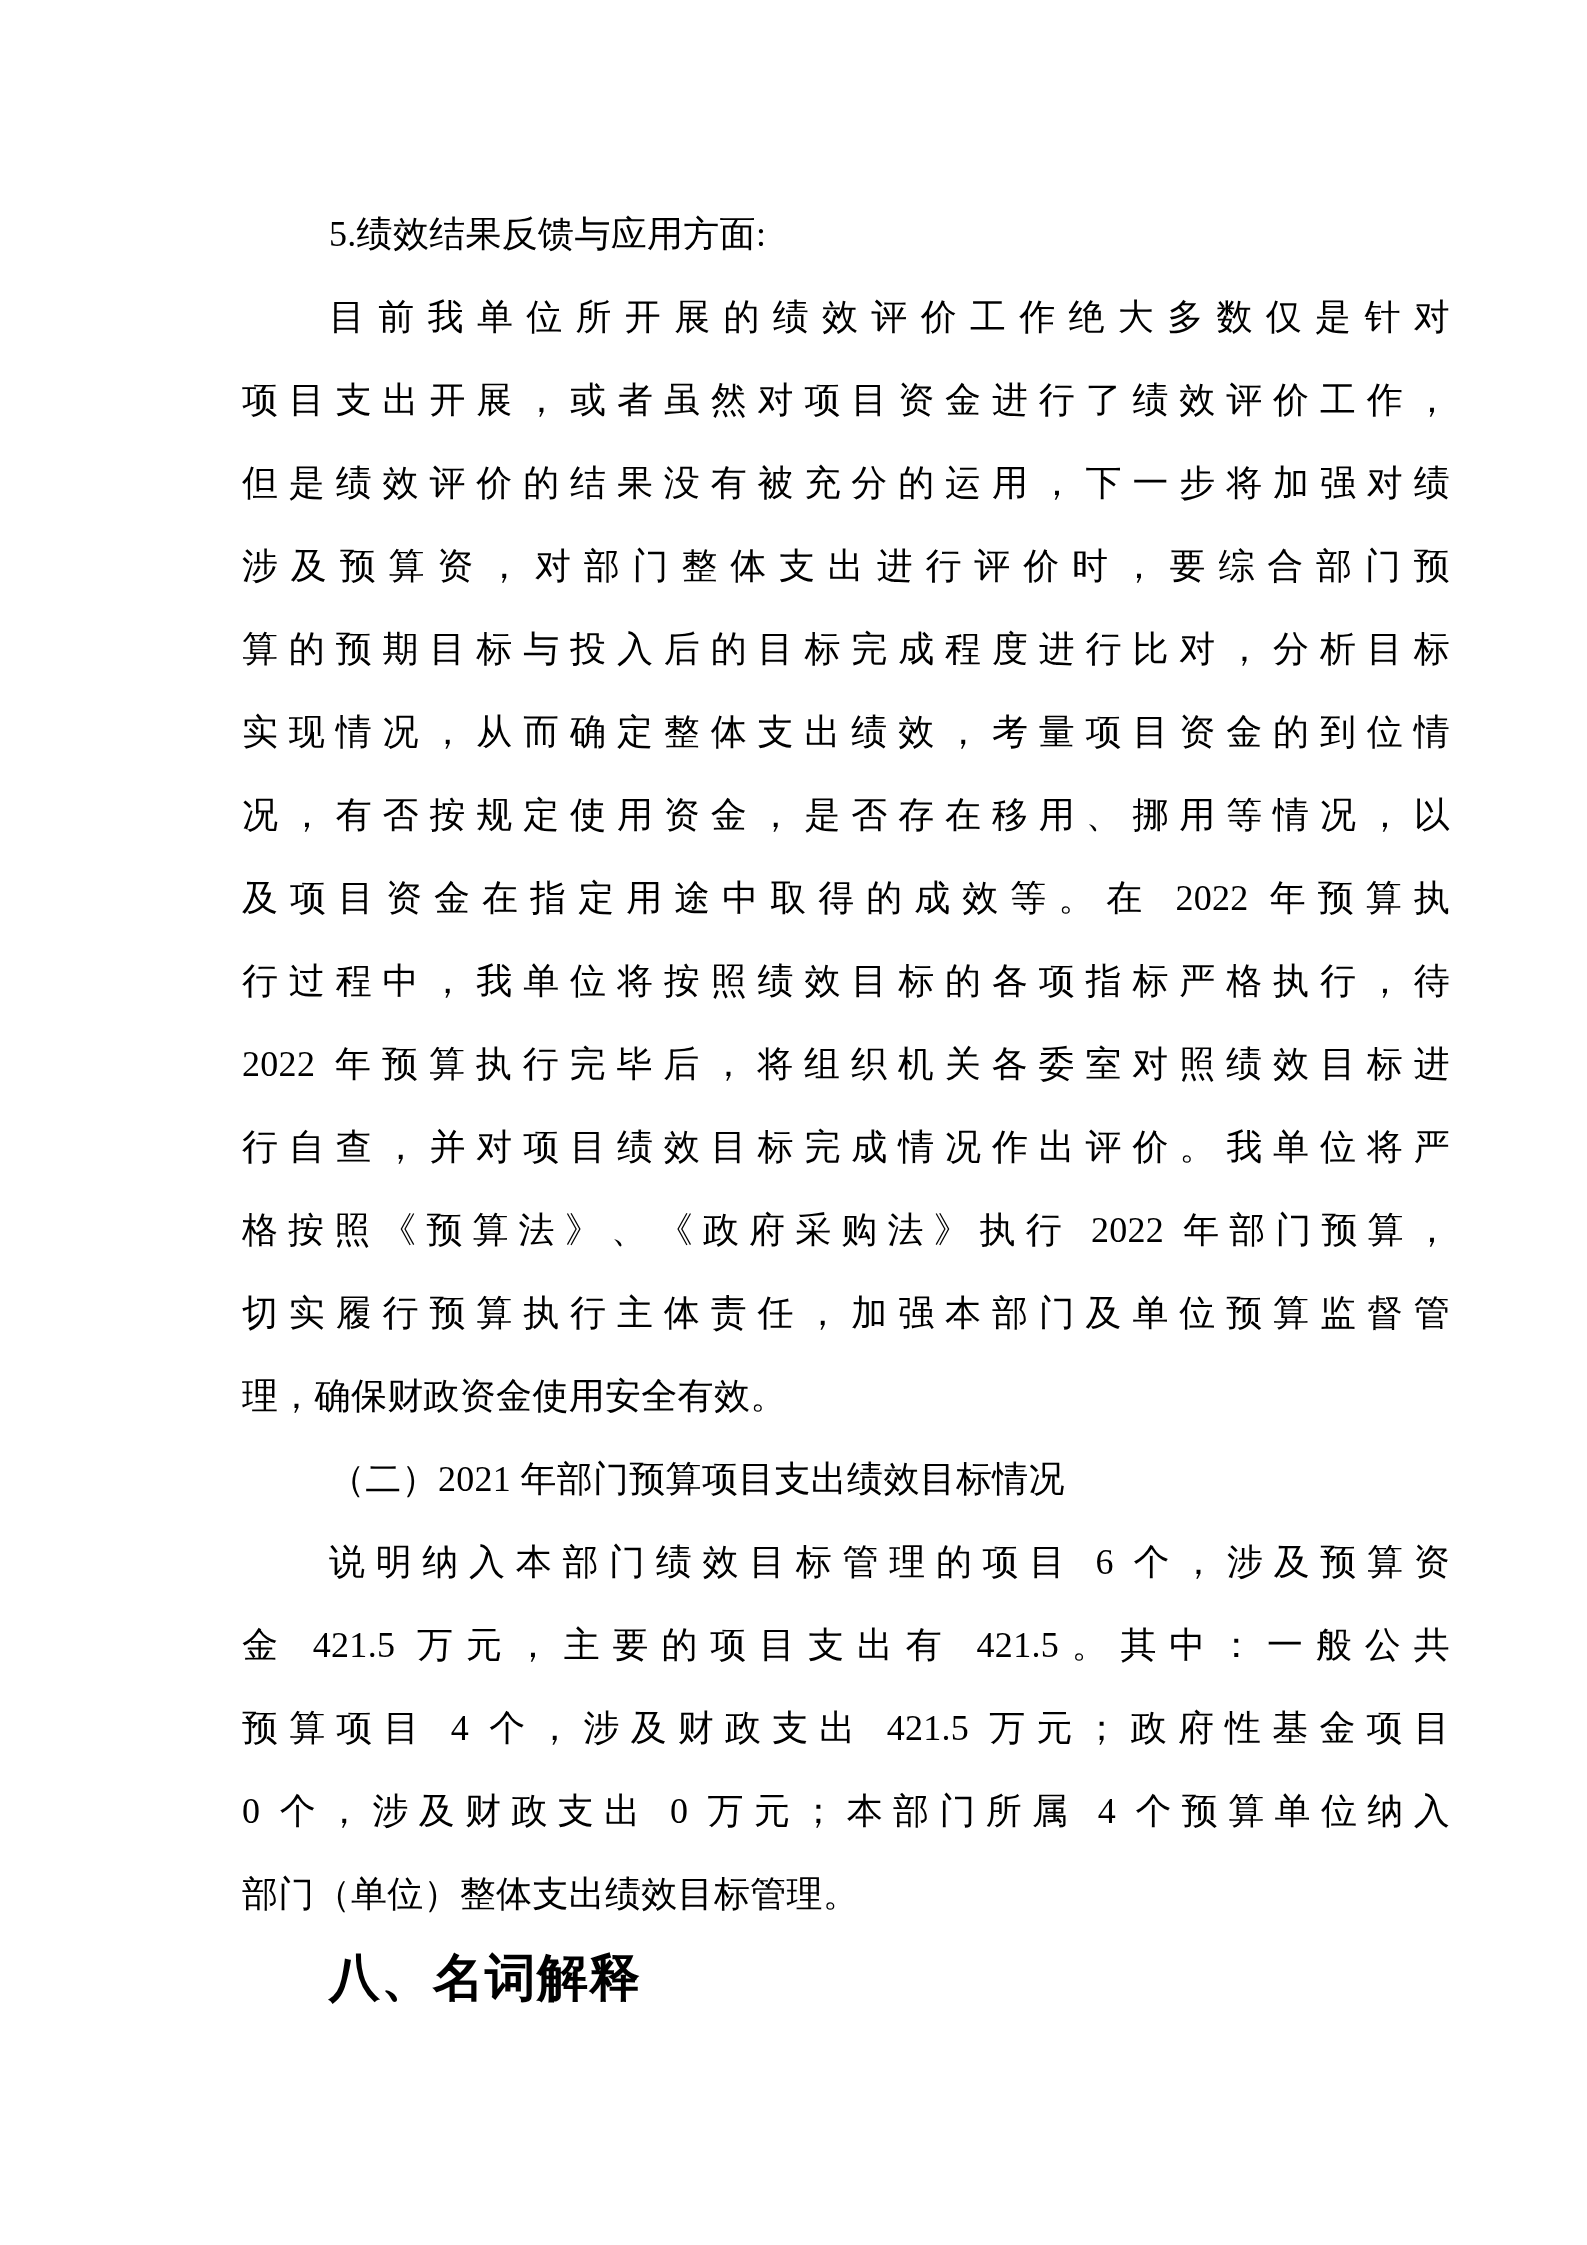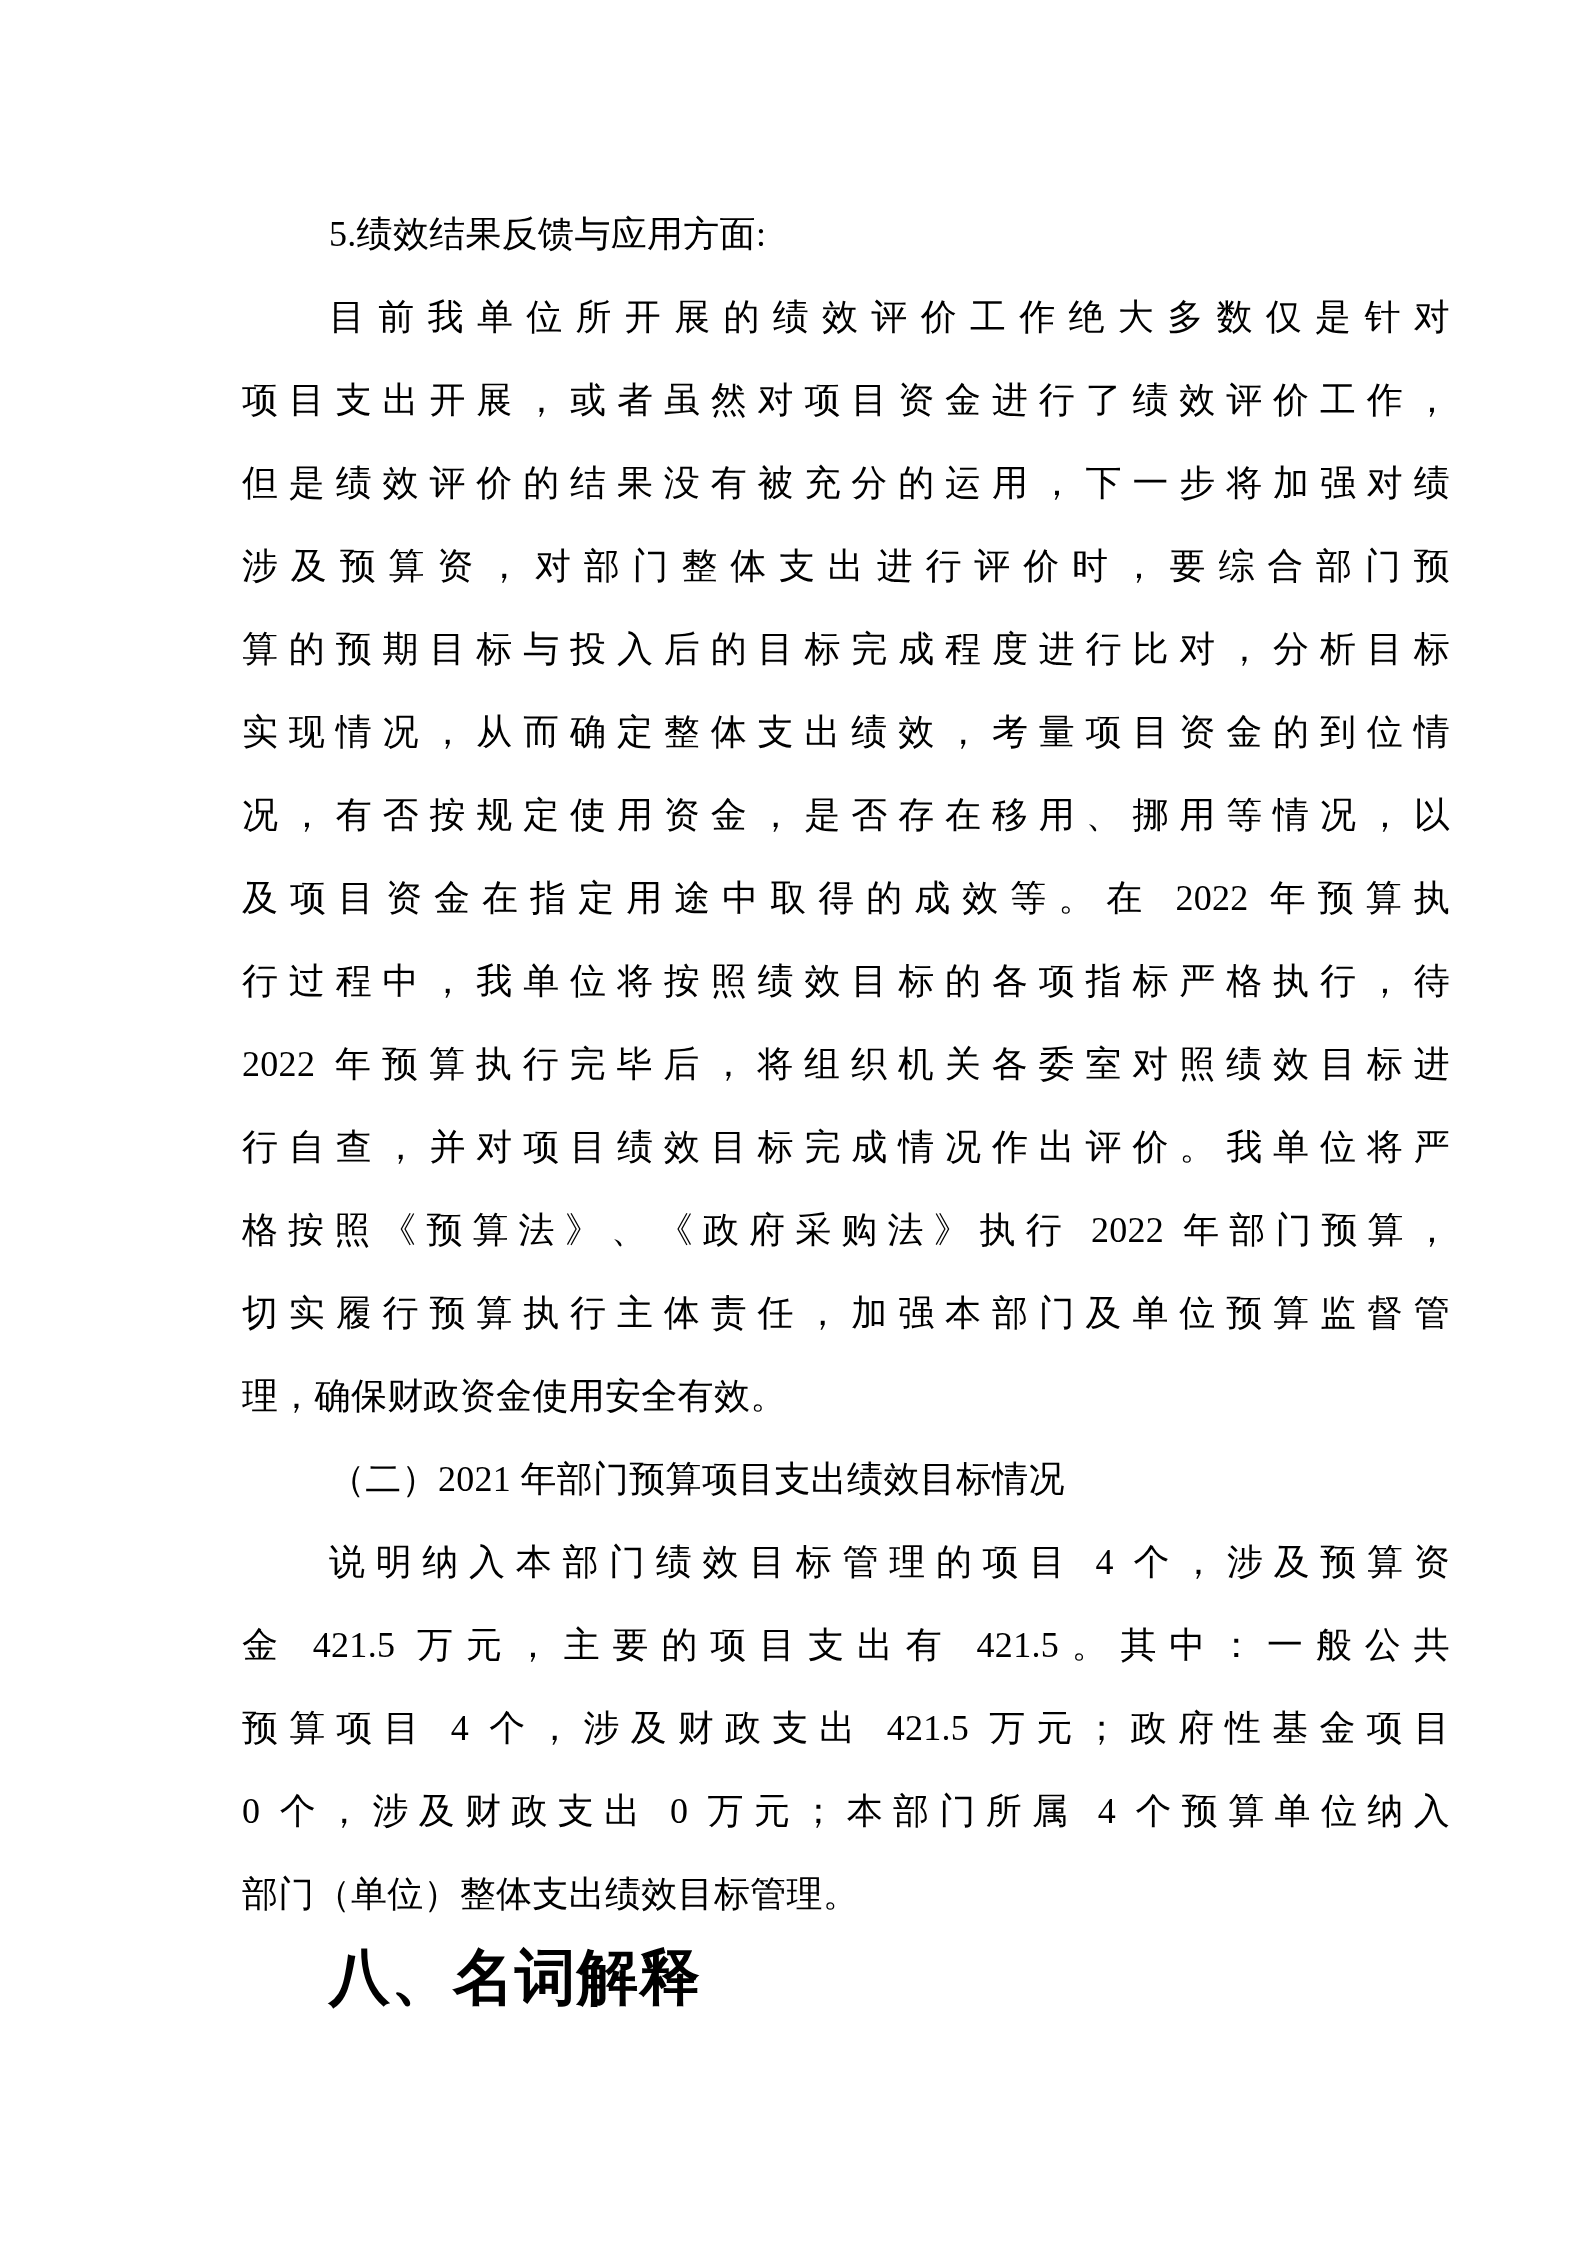--- a/index.html
+++ b/index.html
@@ -33,21 +33,21 @@
   .indent {
     text-indent: 87px;
   }
   .just {
     text-align: justify;
     text-align-last: justify;
   }
   .heading {
     font-family: "Liberation Sans", "DejaVu Sans", sans-serif;
     font-weight: 700;
-    font-size: 61px;
+    font-size: 51px;
     letter-spacing: 1px;
   }
 </style>
 </head>
 <body>
 
 <div class="page">
   <div class="text-block">
 
     <div class="line indent">5.绩效结果反馈与应用方面:</div>
@@ -62,21 +62,21 @@
     <div class="line just">及项目资金在指定用途中取得的成效等。在 2022 年预算执</div>
     <div class="line just">行过程中，我单位将按照绩效目标的各项指标严格执行，待</div>
     <div class="line just">2022 年预算执行完毕后，将组织机关各委室对照绩效目标进</div>
     <div class="line just">行自查，并对项目绩效目标完成情况作出评价。我单位将严</div>
     <div class="line just">格按照《预算法》、《政府采购法》执行 2022 年部门预算，</div>
     <div class="line just">切实履行预算执行主体责任，加强本部门及单位预算监督管</div>
     <div class="line">理，确保财政资金使用安全有效。</div>
 
     <div class="line indent">（二）2021 年部门预算项目支出绩效目标情况</div>
 
-    <div class="line indent just">说明纳入本部门绩效目标管理的项目 4 个，涉及预算资</div>
+    <div class="line indent just">说明纳入本部门绩效目标管理的项目 6 个，涉及预算资</div>
     <div class="line just">金 421.5 万元，主要的项目支出有 421.5。其中：一般公共</div>
     <div class="line just">预算项目 4 个，涉及财政支出 421.5 万元；政府性基金项目</div>
     <div class="line just">0 个，涉及财政支出 0 万元；本部门所属 4 个预算单位纳入</div>
     <div class="line">部门（单位）整体支出绩效目标管理。</div>
 
     <div class="line indent heading">八、名词解释</div>
 
   </div>
 </div>
 

